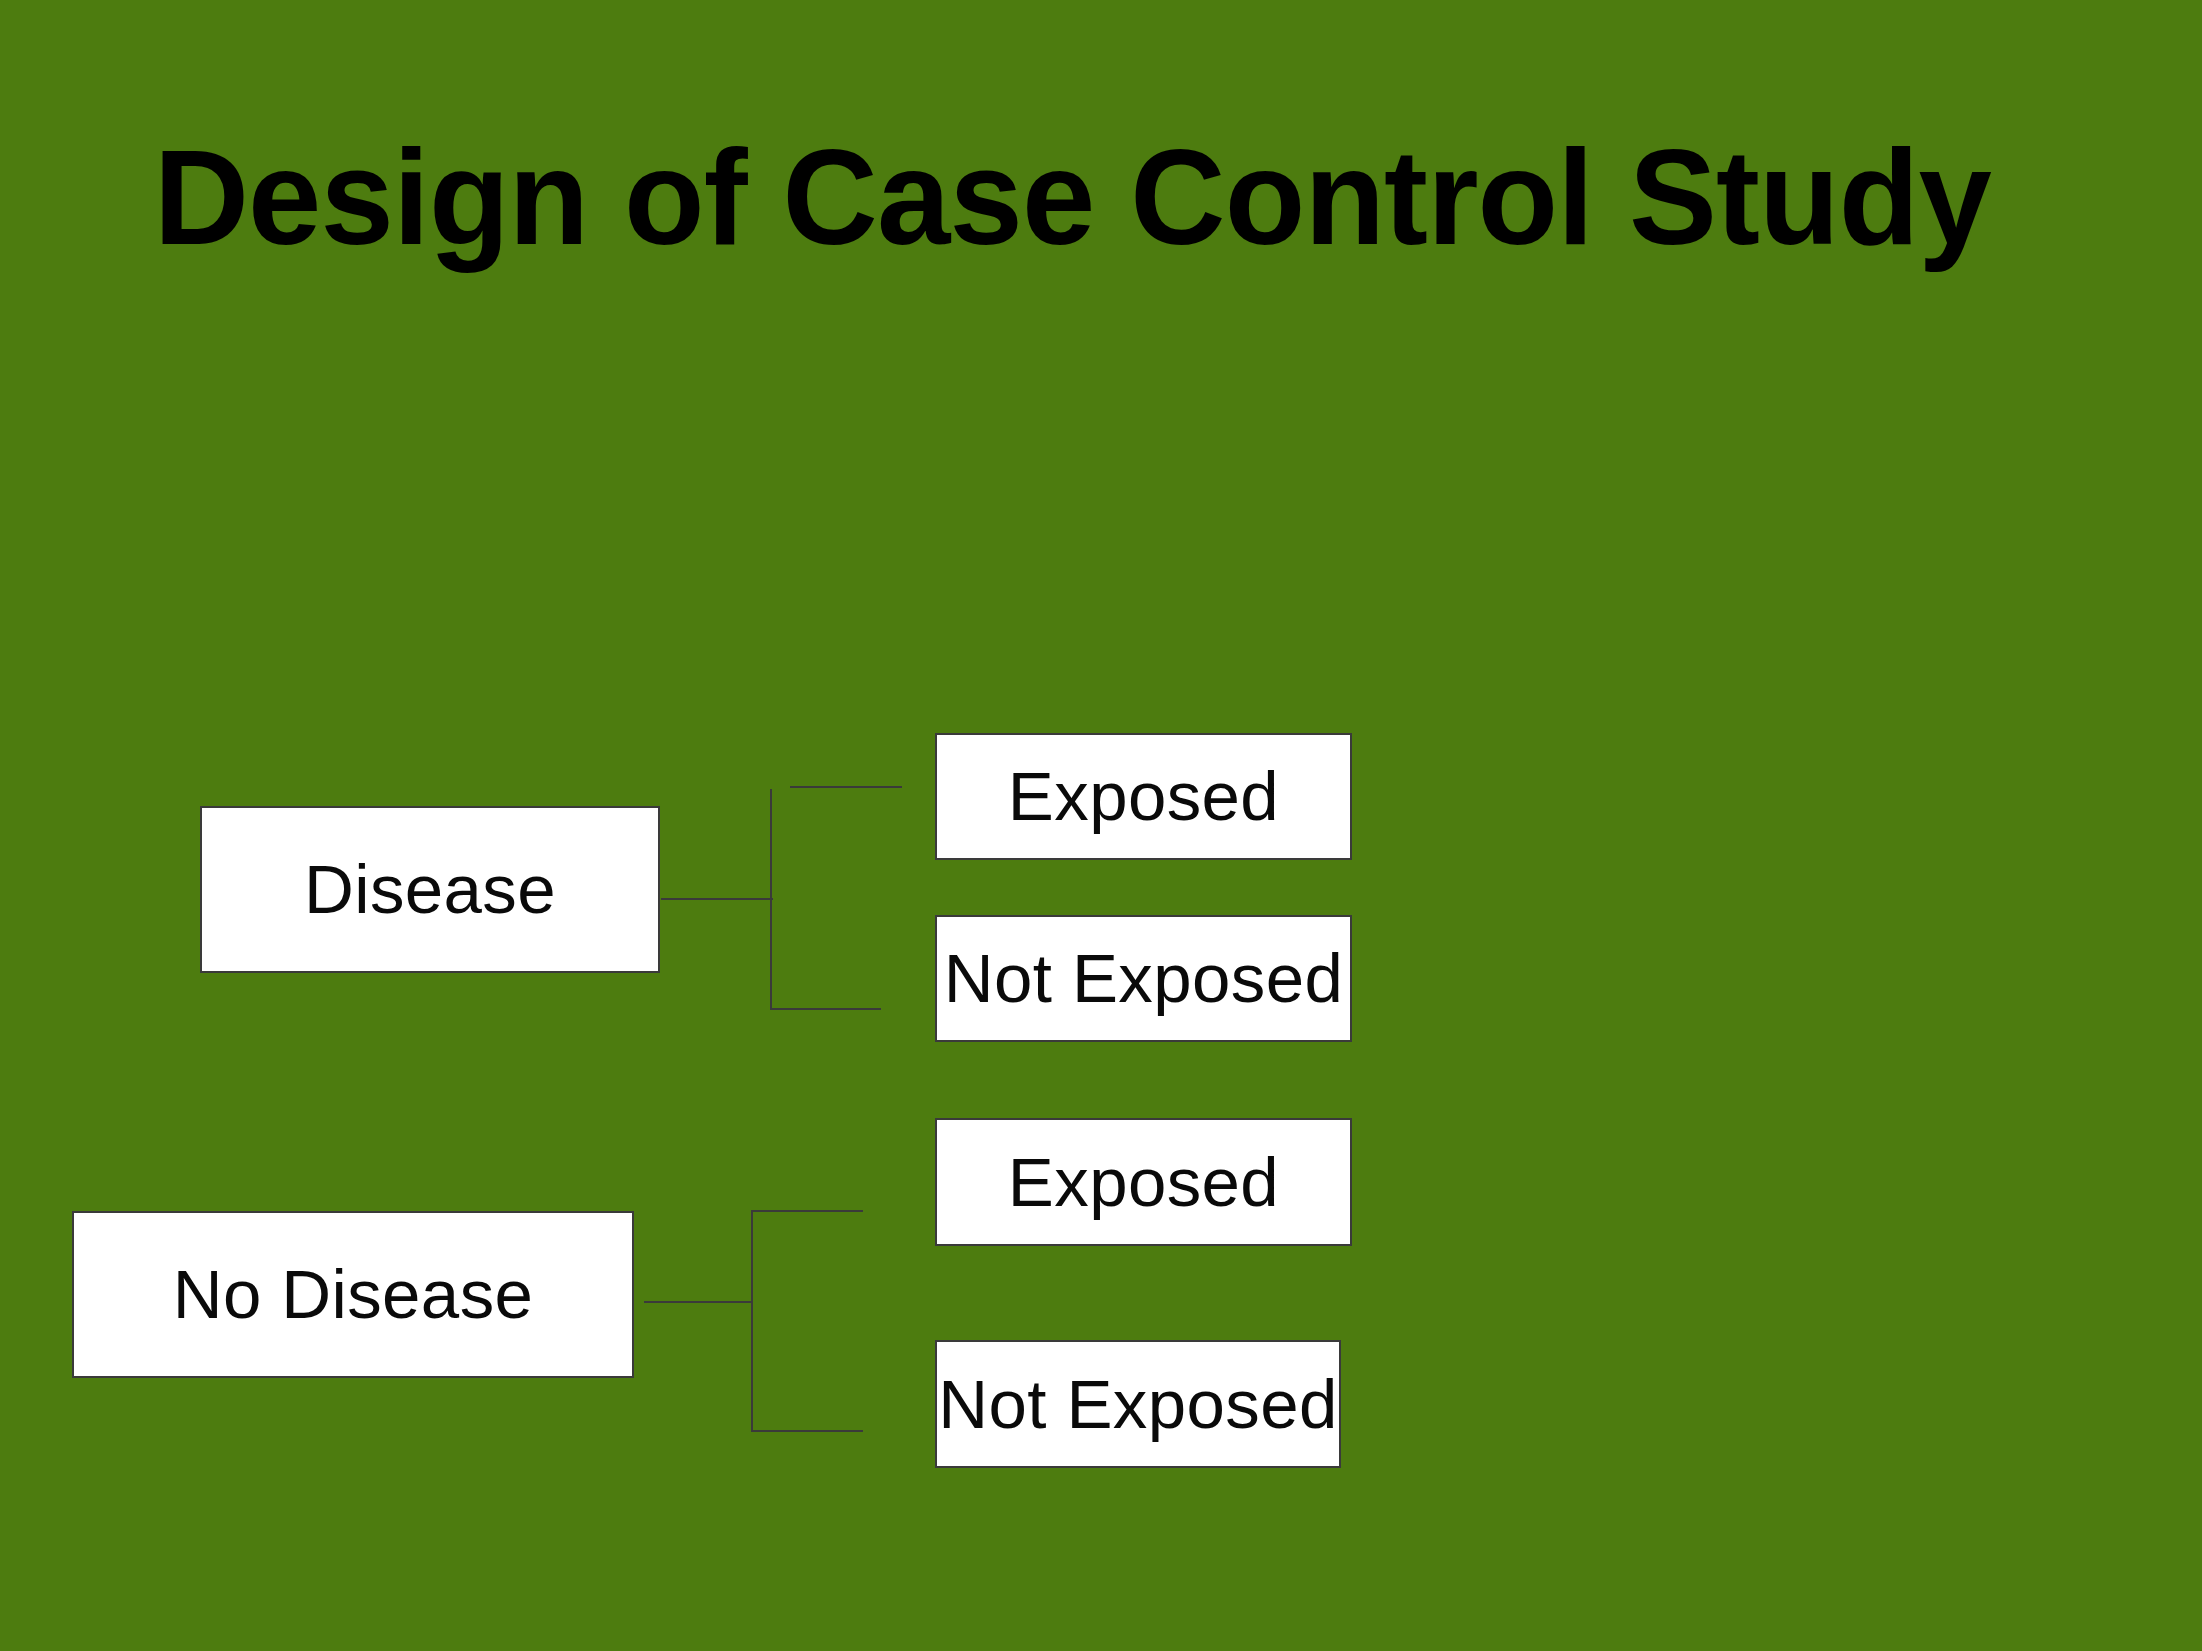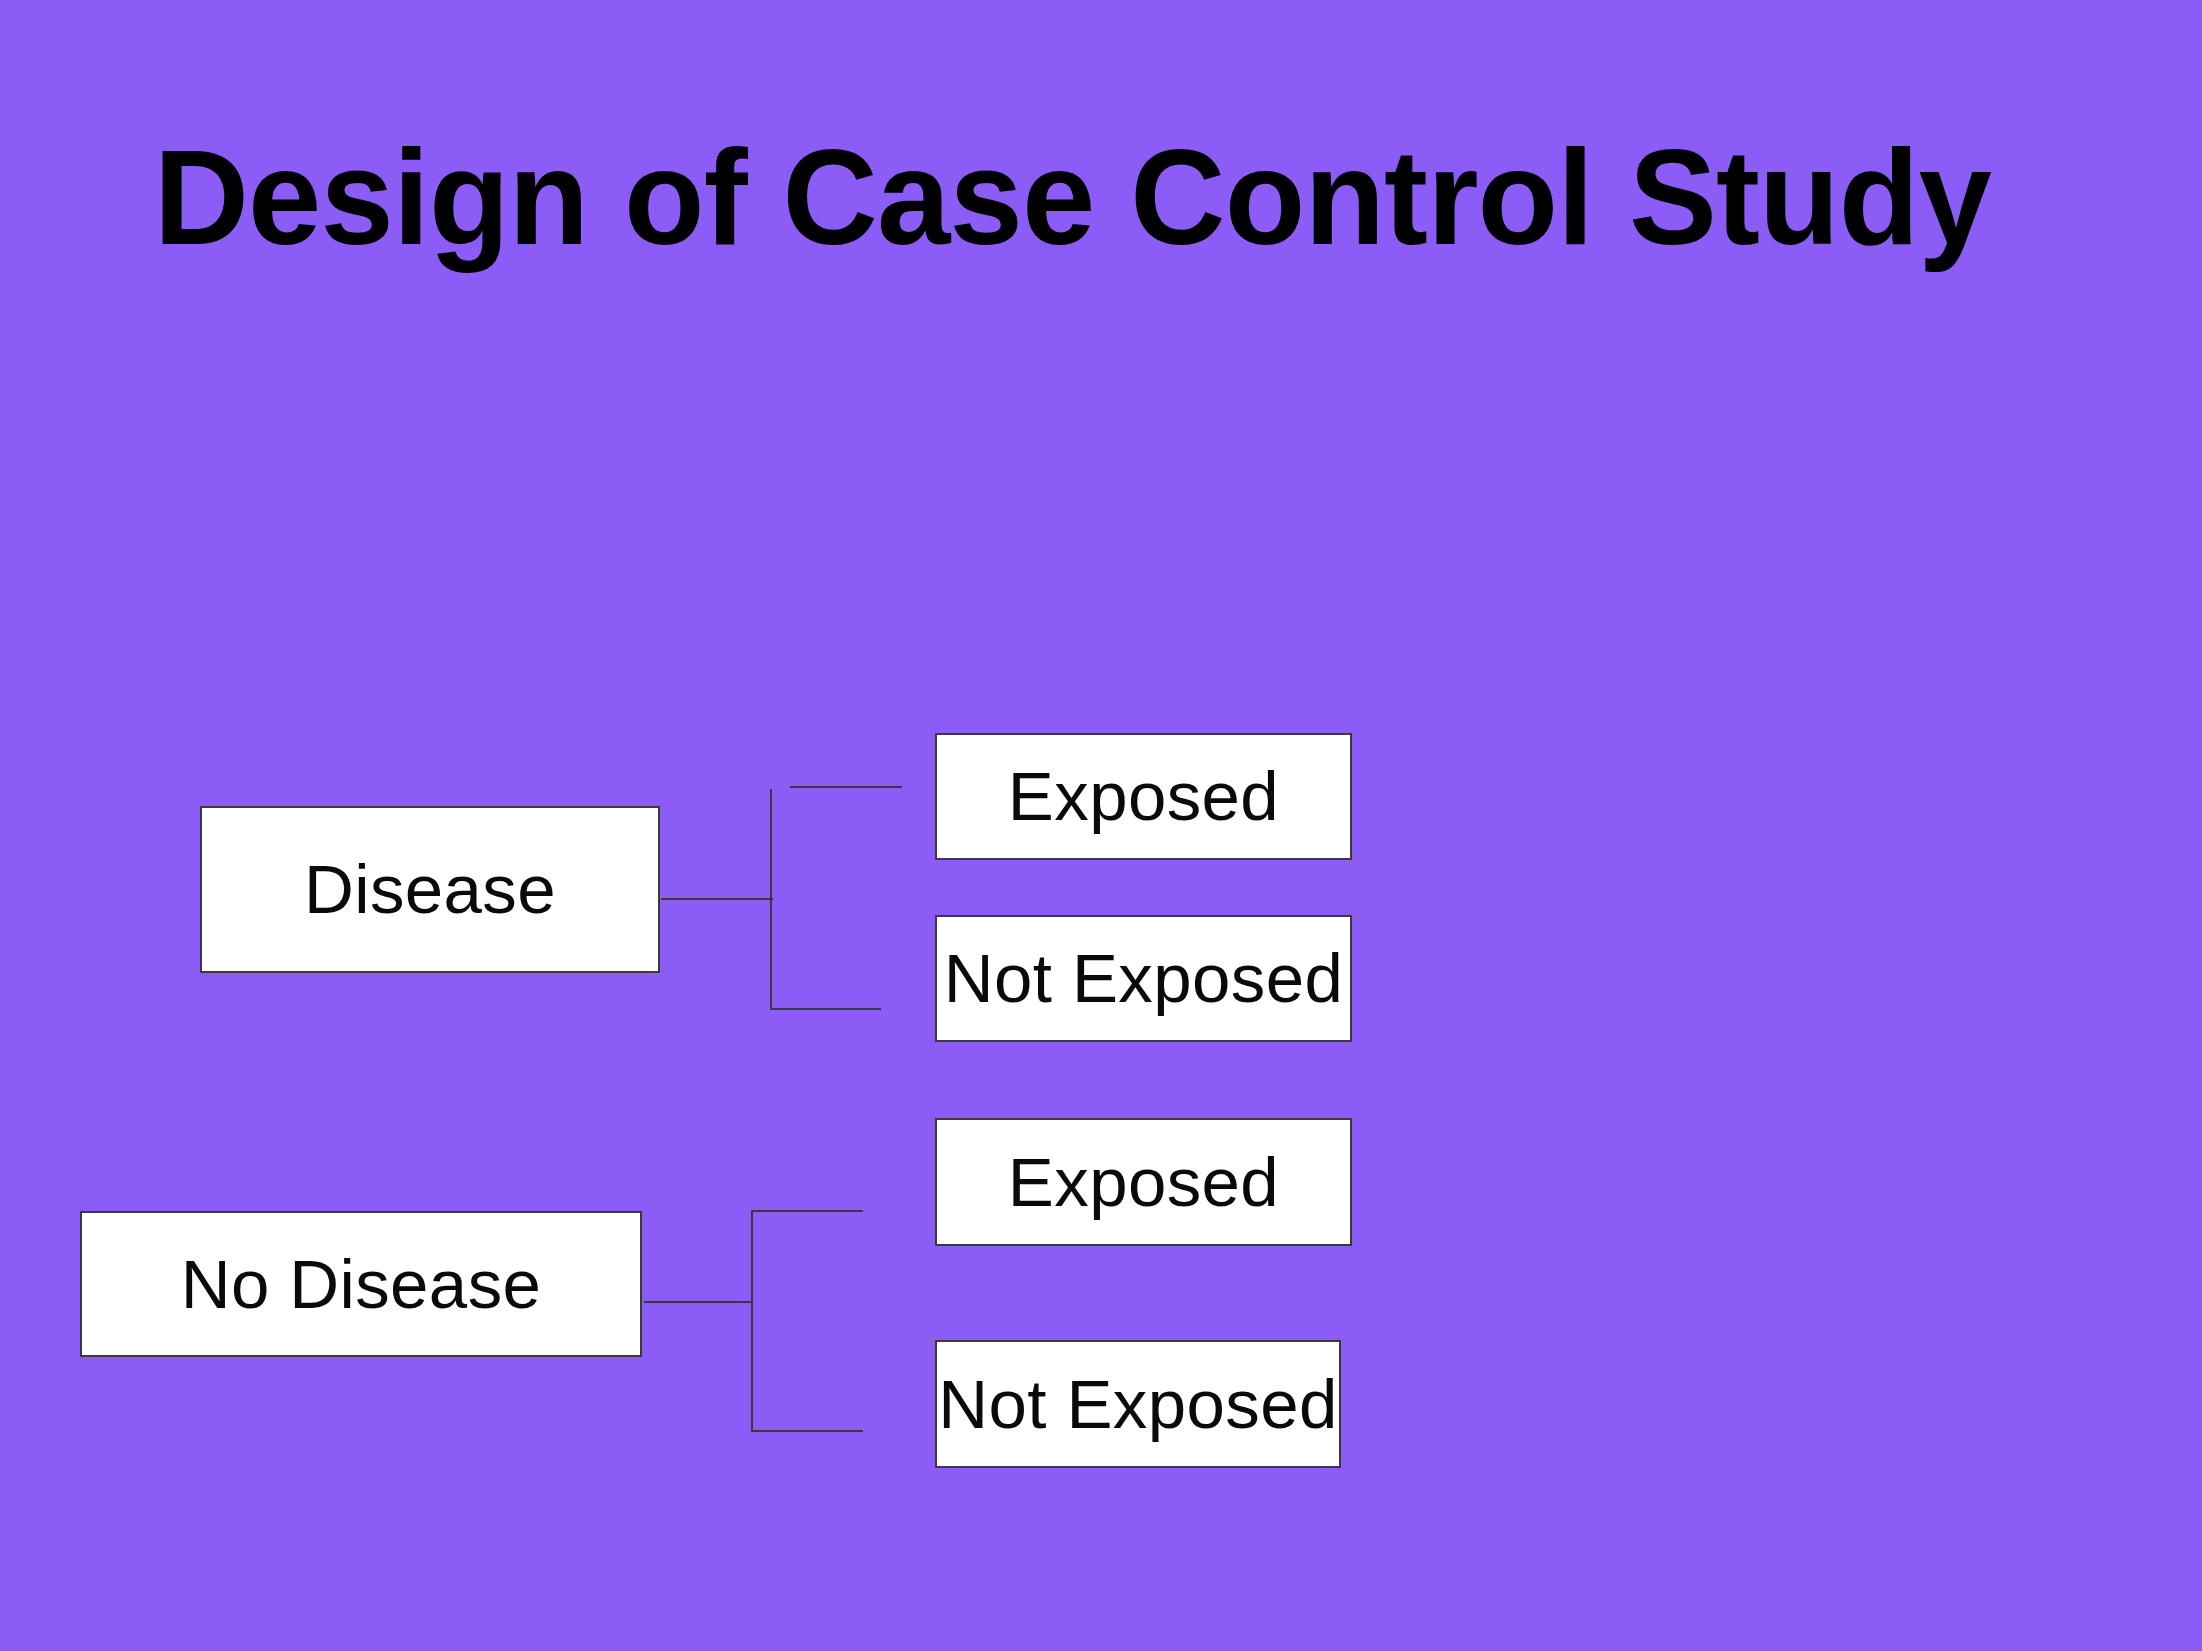--- a/index.html
+++ b/index.html
@@ -5,21 +5,21 @@
 <style>
   html, body {
     margin: 0;
     padding: 0;
     background: #ffffff;
   }
   #slide {
     position: relative;
     width: 2203px;
     height: 1652px;
-    background: #8b5cf6;
+    background: #4d7c0f;
     overflow: hidden;
     font-family: "Liberation Serif", "DejaVu Serif", serif;
   }
 
   
   .slide-title {
     position: absolute;
     left: 146px;
     top: 129px;
     width: 1910px;
@@ -51,21 +51,21 @@
     line-height: 1;
     color: #0a0a0a;
     white-space: nowrap;
     letter-spacing: 0.4px;
   }
 
   
   #box-disease      { left: 200px;  top: 806px;  width: 460px; height: 167px; text-align: center; }
   #box-exp-top      { left: 935px; top: 733px;  width: 417px; height: 127px; }
   #box-nexp-top     { left: 935px; top: 915px; width: 417px; height: 127px; }
-  #box-nodisease    { left: 80px;   top: 1211px; width: 562px; height: 146px; }
+  #box-nodisease    { left: 72px;   top: 1211px; width: 562px; height: 167px; }
   #box-exp-bot      { left: 935px; top: 1118px; width: 417px; height: 128px; }
   #box-nexp-bot     { left: 935px; top: 1340px; width: 406px; height: 128px; }
 
   
   .line-h {
     position: absolute;
     height: 0;
     border-top: 2.6px solid #3a3a3a;
   }
   .line-v {

